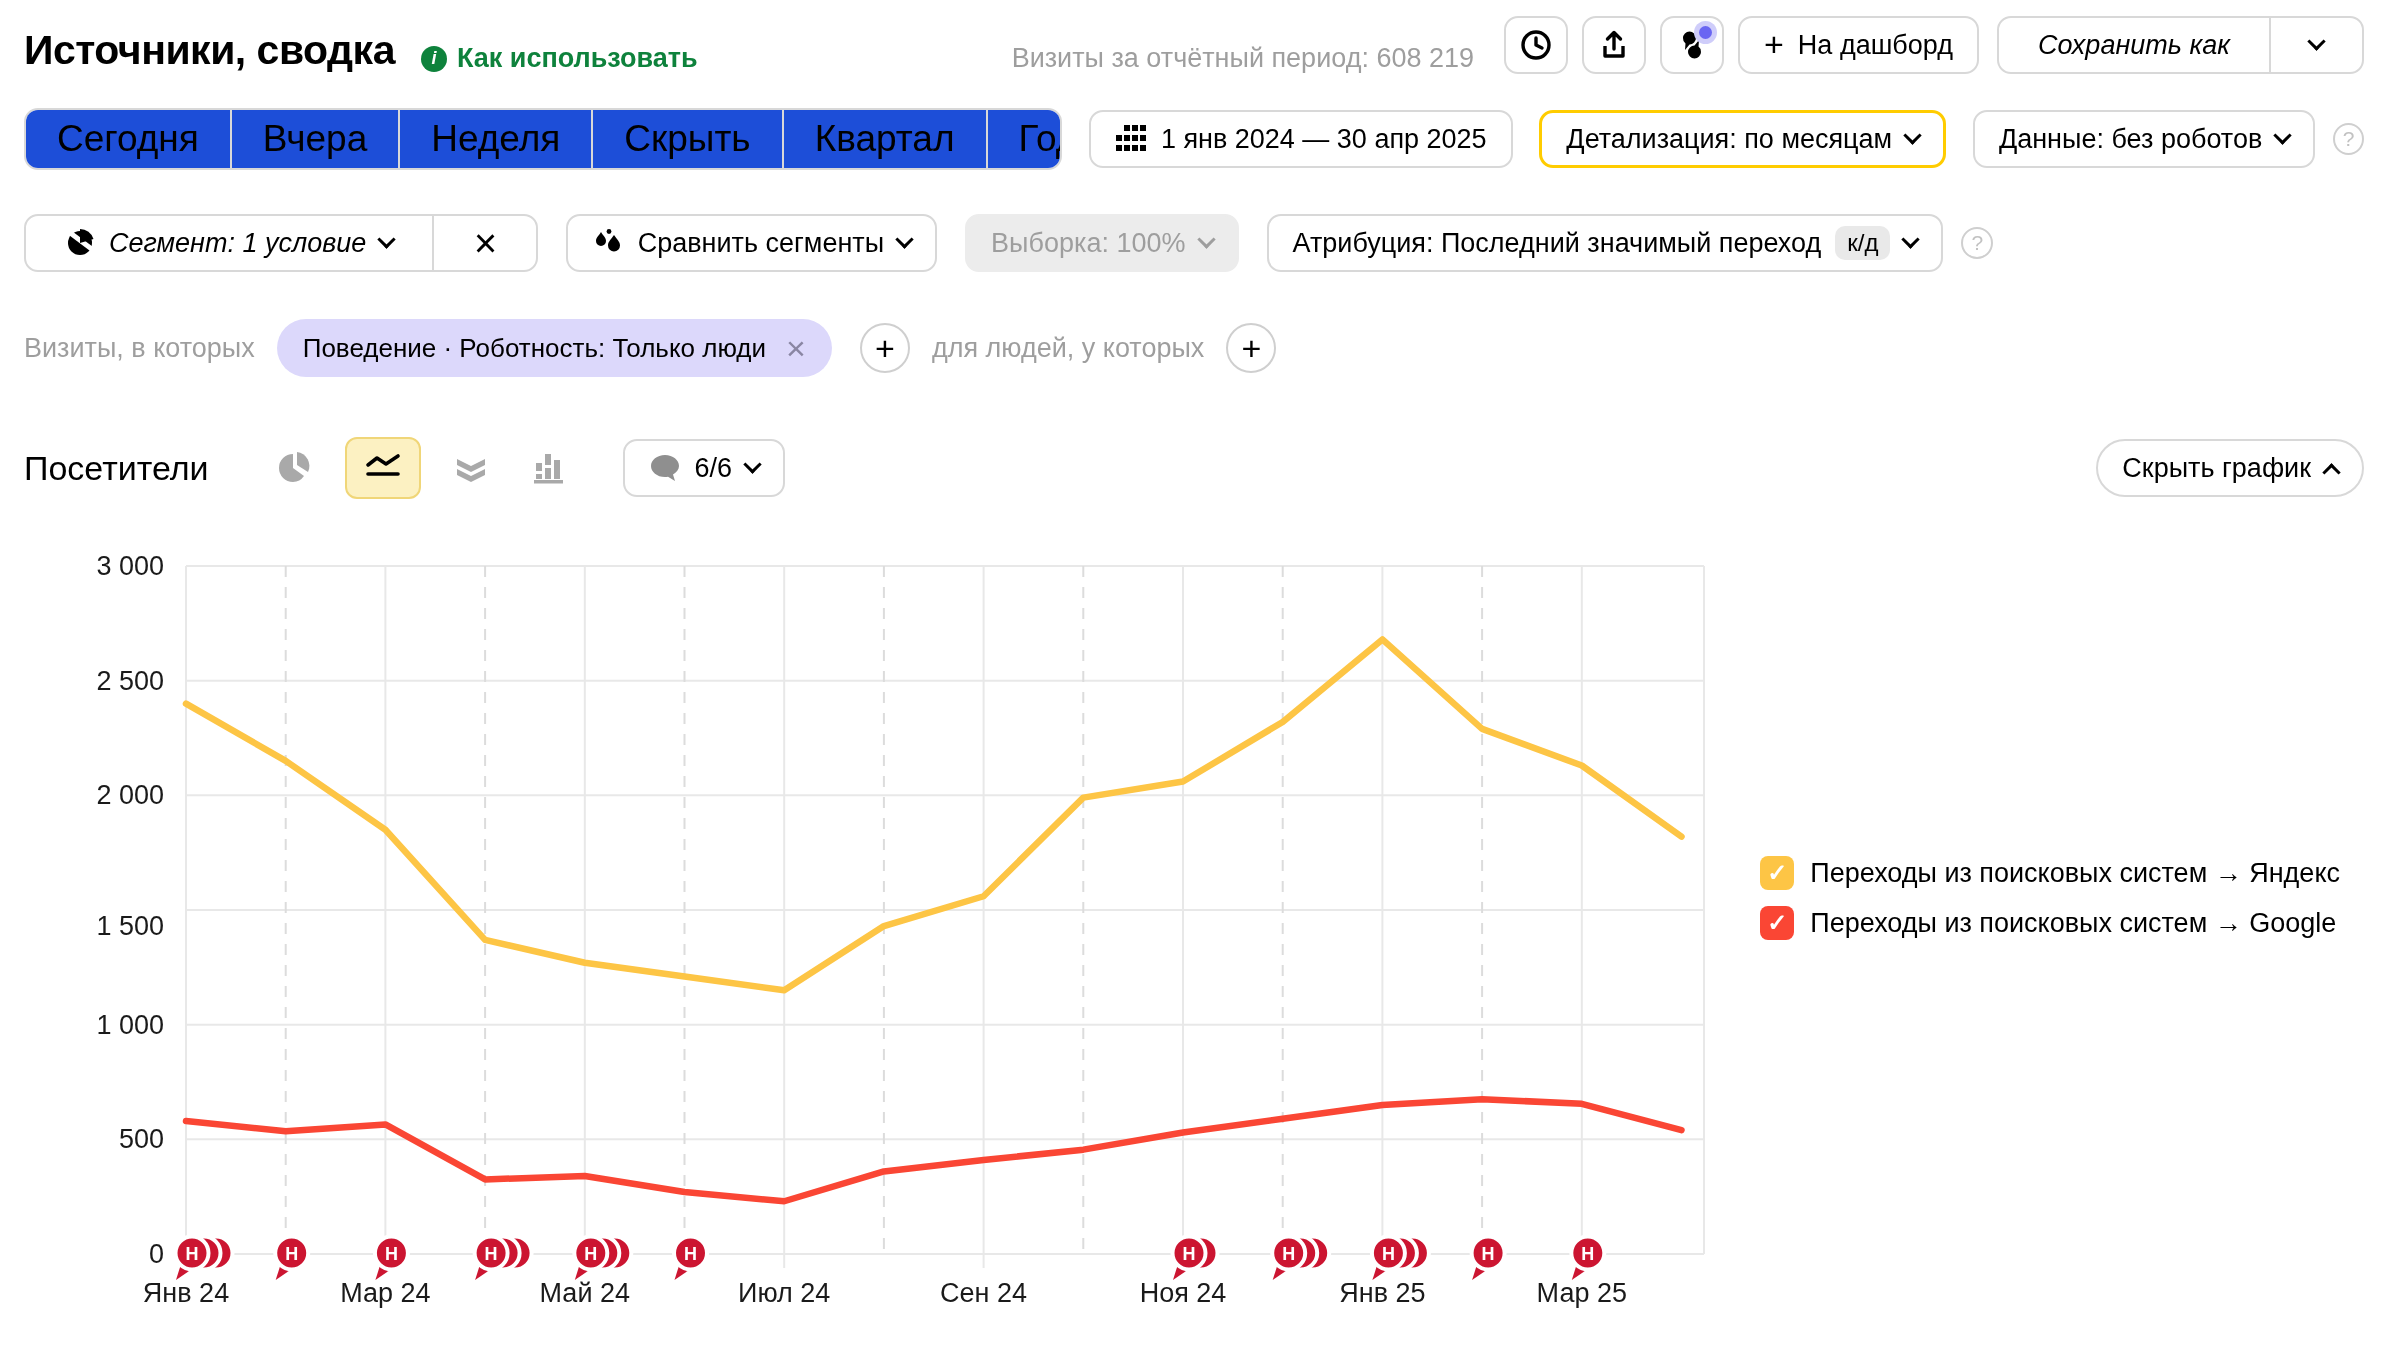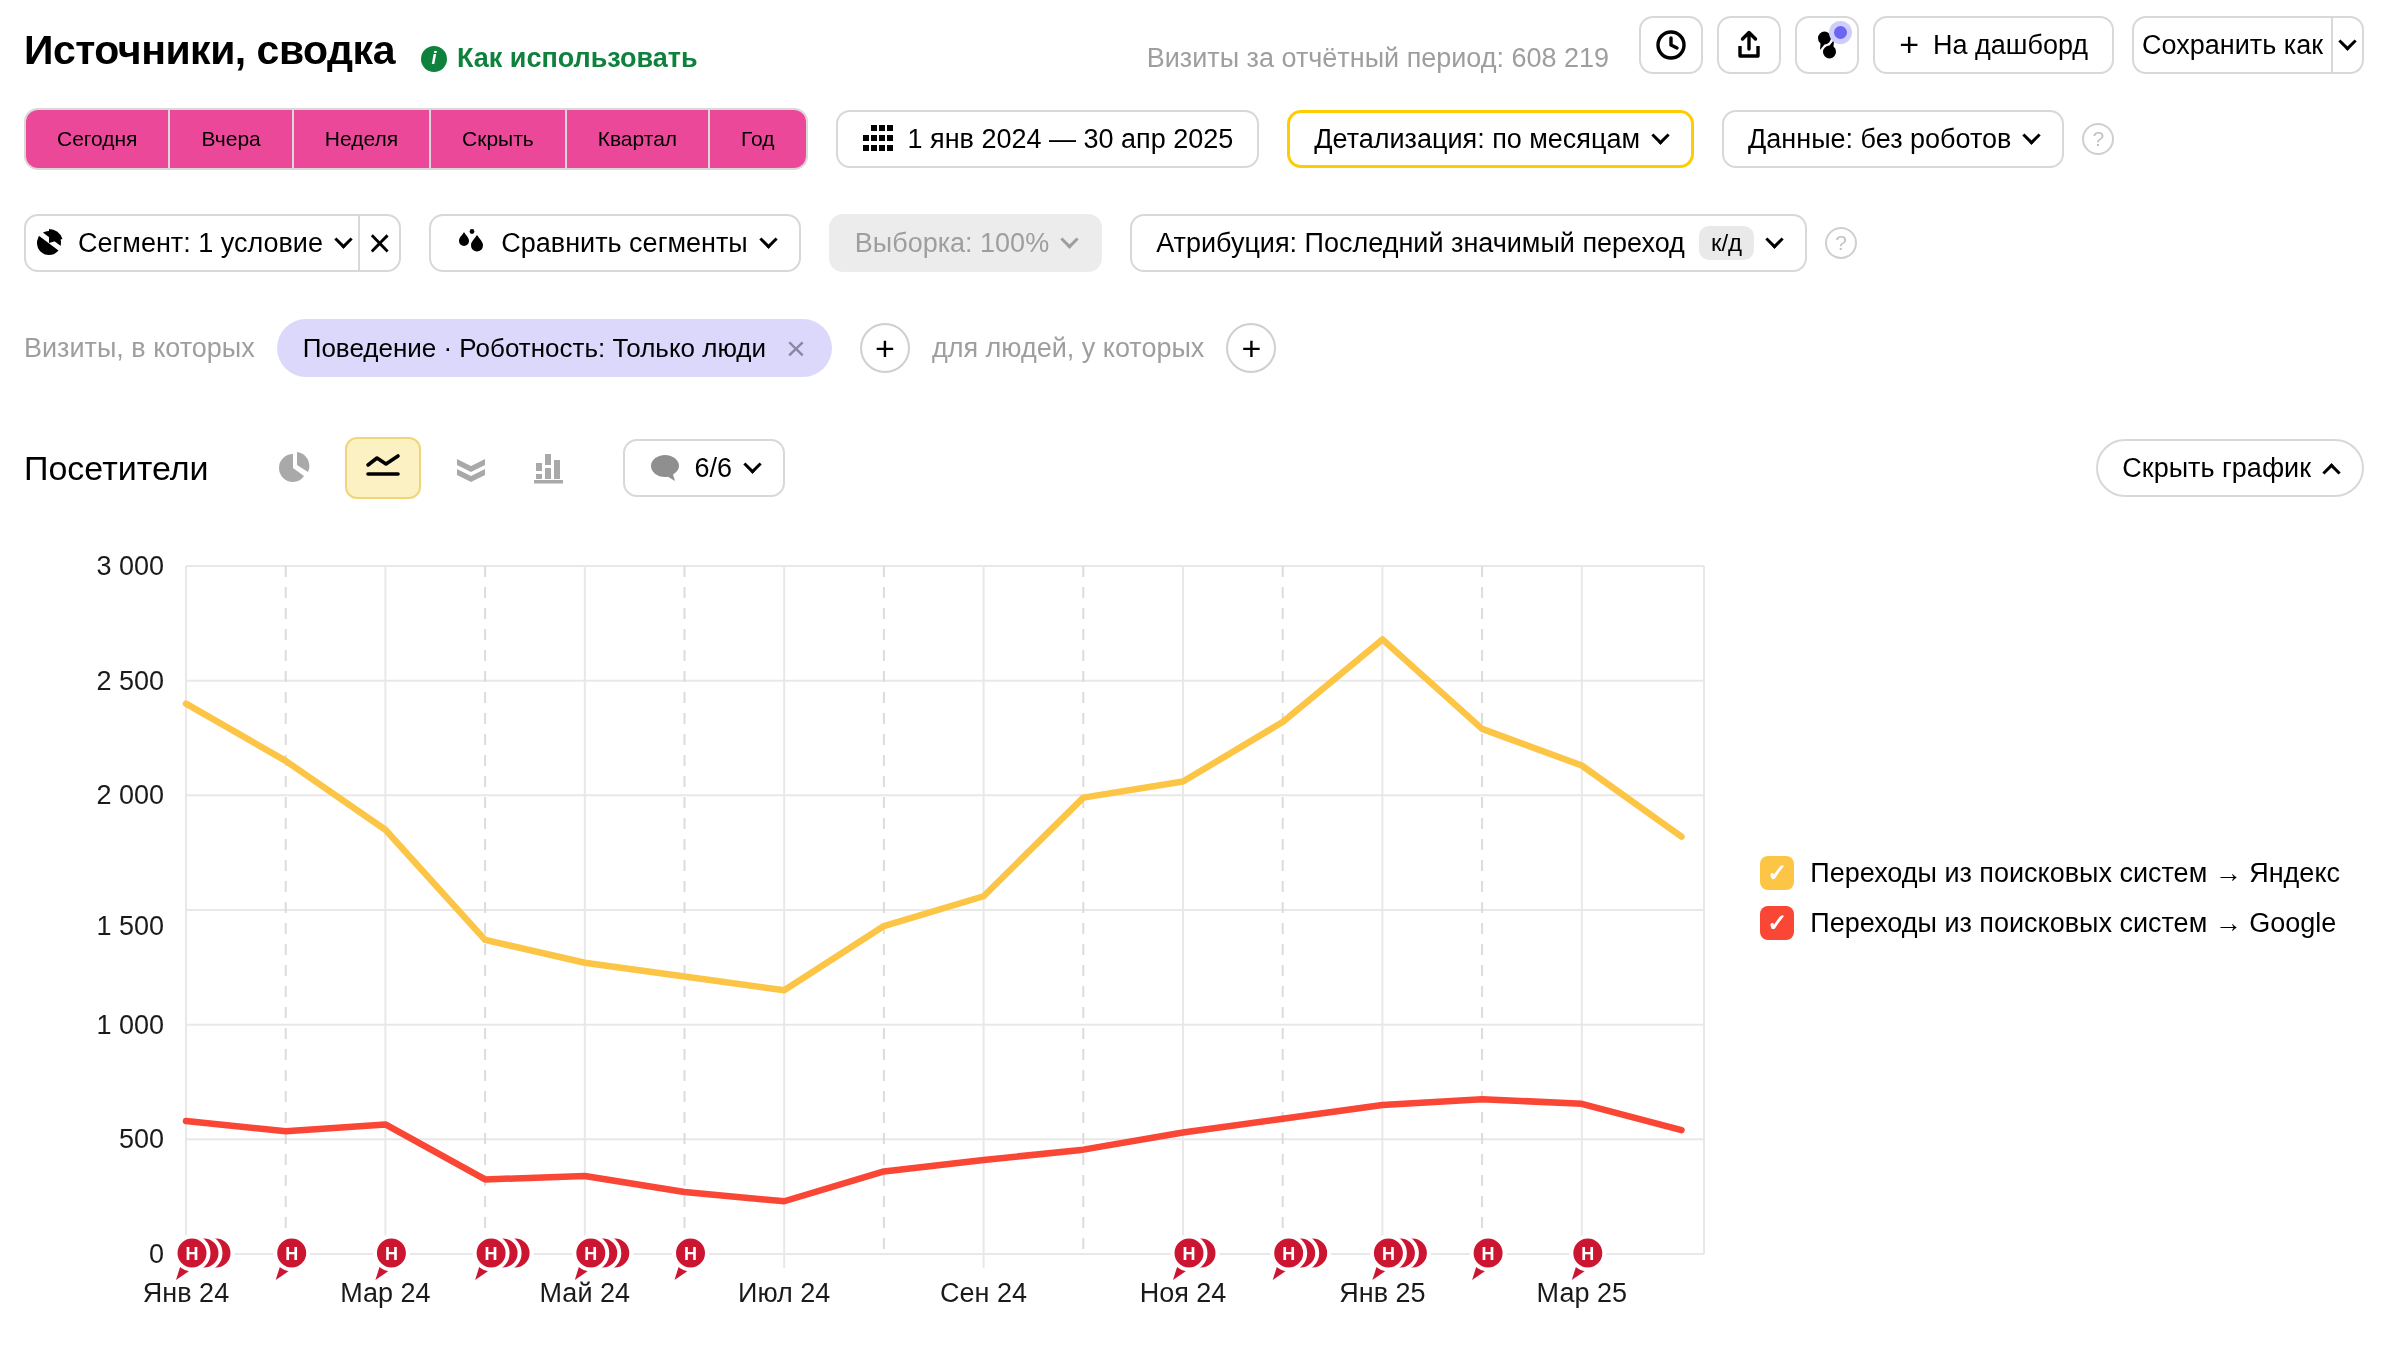--- a/index.html
+++ b/index.html
@@ -15,31 +15,31 @@
     font-size:18px; font-style:italic; font-weight:700; display:flex; align-items:center; justify-content:center; }
   .help-text { color:#0e823c; font-size:27px; font-weight:700; }
   .header-spacer { flex:1; }
   .visits-stat { color:#9e9e9e; font-size:27px; margin-right:30px; }
   .icon-btn { width:64px; height:58px; border:2px solid #d8d8d8; border-radius:14px; background:#fff;
     display:flex; align-items:center; justify-content:center; margin-right:14px; cursor:pointer; position:relative; }
   .btn { height:58px; border:2px solid #d8d8d8; border-radius:14px; background:#fff;
     display:inline-flex; align-items:center; gap:14px; padding:0 24px; font-size:27px; cursor:pointer; white-space:nowrap; }
   .btn .plus { font-size:34px; font-weight:400; line-height:1; margin-top:-3px; }
   .split-btn { display:inline-flex; height:58px; border:2px solid #d8d8d8; border-radius:14px; background:#fff; overflow:hidden; }
-  .split-btn .seg { display:flex; align-items:center; gap:14px; padding:0 8px; font-size:27px; cursor:pointer; }
+  .split-btn .seg { display:flex; align-items:center; gap:14px; padding:0 39px; font-size:27px; cursor:pointer;font-style:italic; }
   .split-btn .divider { width:2px; background:#d8d8d8; }
   .chev { width:13px; height:13px; border-right:3px solid #000; border-bottom:3px solid #000;
     transform:rotate(45deg); margin-top:-7px; flex:none; }
   .chev.up { transform:rotate(-135deg); margin-top:8px; }
   .chev.gray { border-color:#9e9e9e; }
 
   
   .controls-row { display:flex; align-items:center; height:62px; margin-bottom:42px; }
   .seg-tabs { display:inline-flex; height:62px; border:2px solid #d8d8d8; border-radius:14px; overflow:hidden; }
-  .seg-tabs .tab { padding:0 31px; display:flex; align-items:center; font-size:21px; cursor:pointer; border-left:2px solid #d8d8d8; background:#ec4899; }
+  .seg-tabs .tab { padding:0 31px; display:flex; align-items:center; font-size:37px; cursor:pointer; border-left:2px solid #d8d8d8; background:#1d4ed8; }
   .seg-tabs .tab:first-child { border-left:none; }
   .gap28 { width:28px; }
   .yellow-border { border:3px solid #fc0 !important; }
   .help-circle { width:32px; height:32px; border:2px solid #cfcfcf; border-radius:50%; color:#c2c2c2;
     font-size:21px; display:flex; align-items:center; justify-content:center; margin-left:18px; }
   .btn.filled { background:#ececec; border-color:#ececec; color:#9e9e9e; }
   .badge { background:#e9e9e9; border-radius:10px; padding:3px 12px; font-size:24px; }
   .xmark { font-size:40px; font-weight:300; line-height:1; }
 
   

